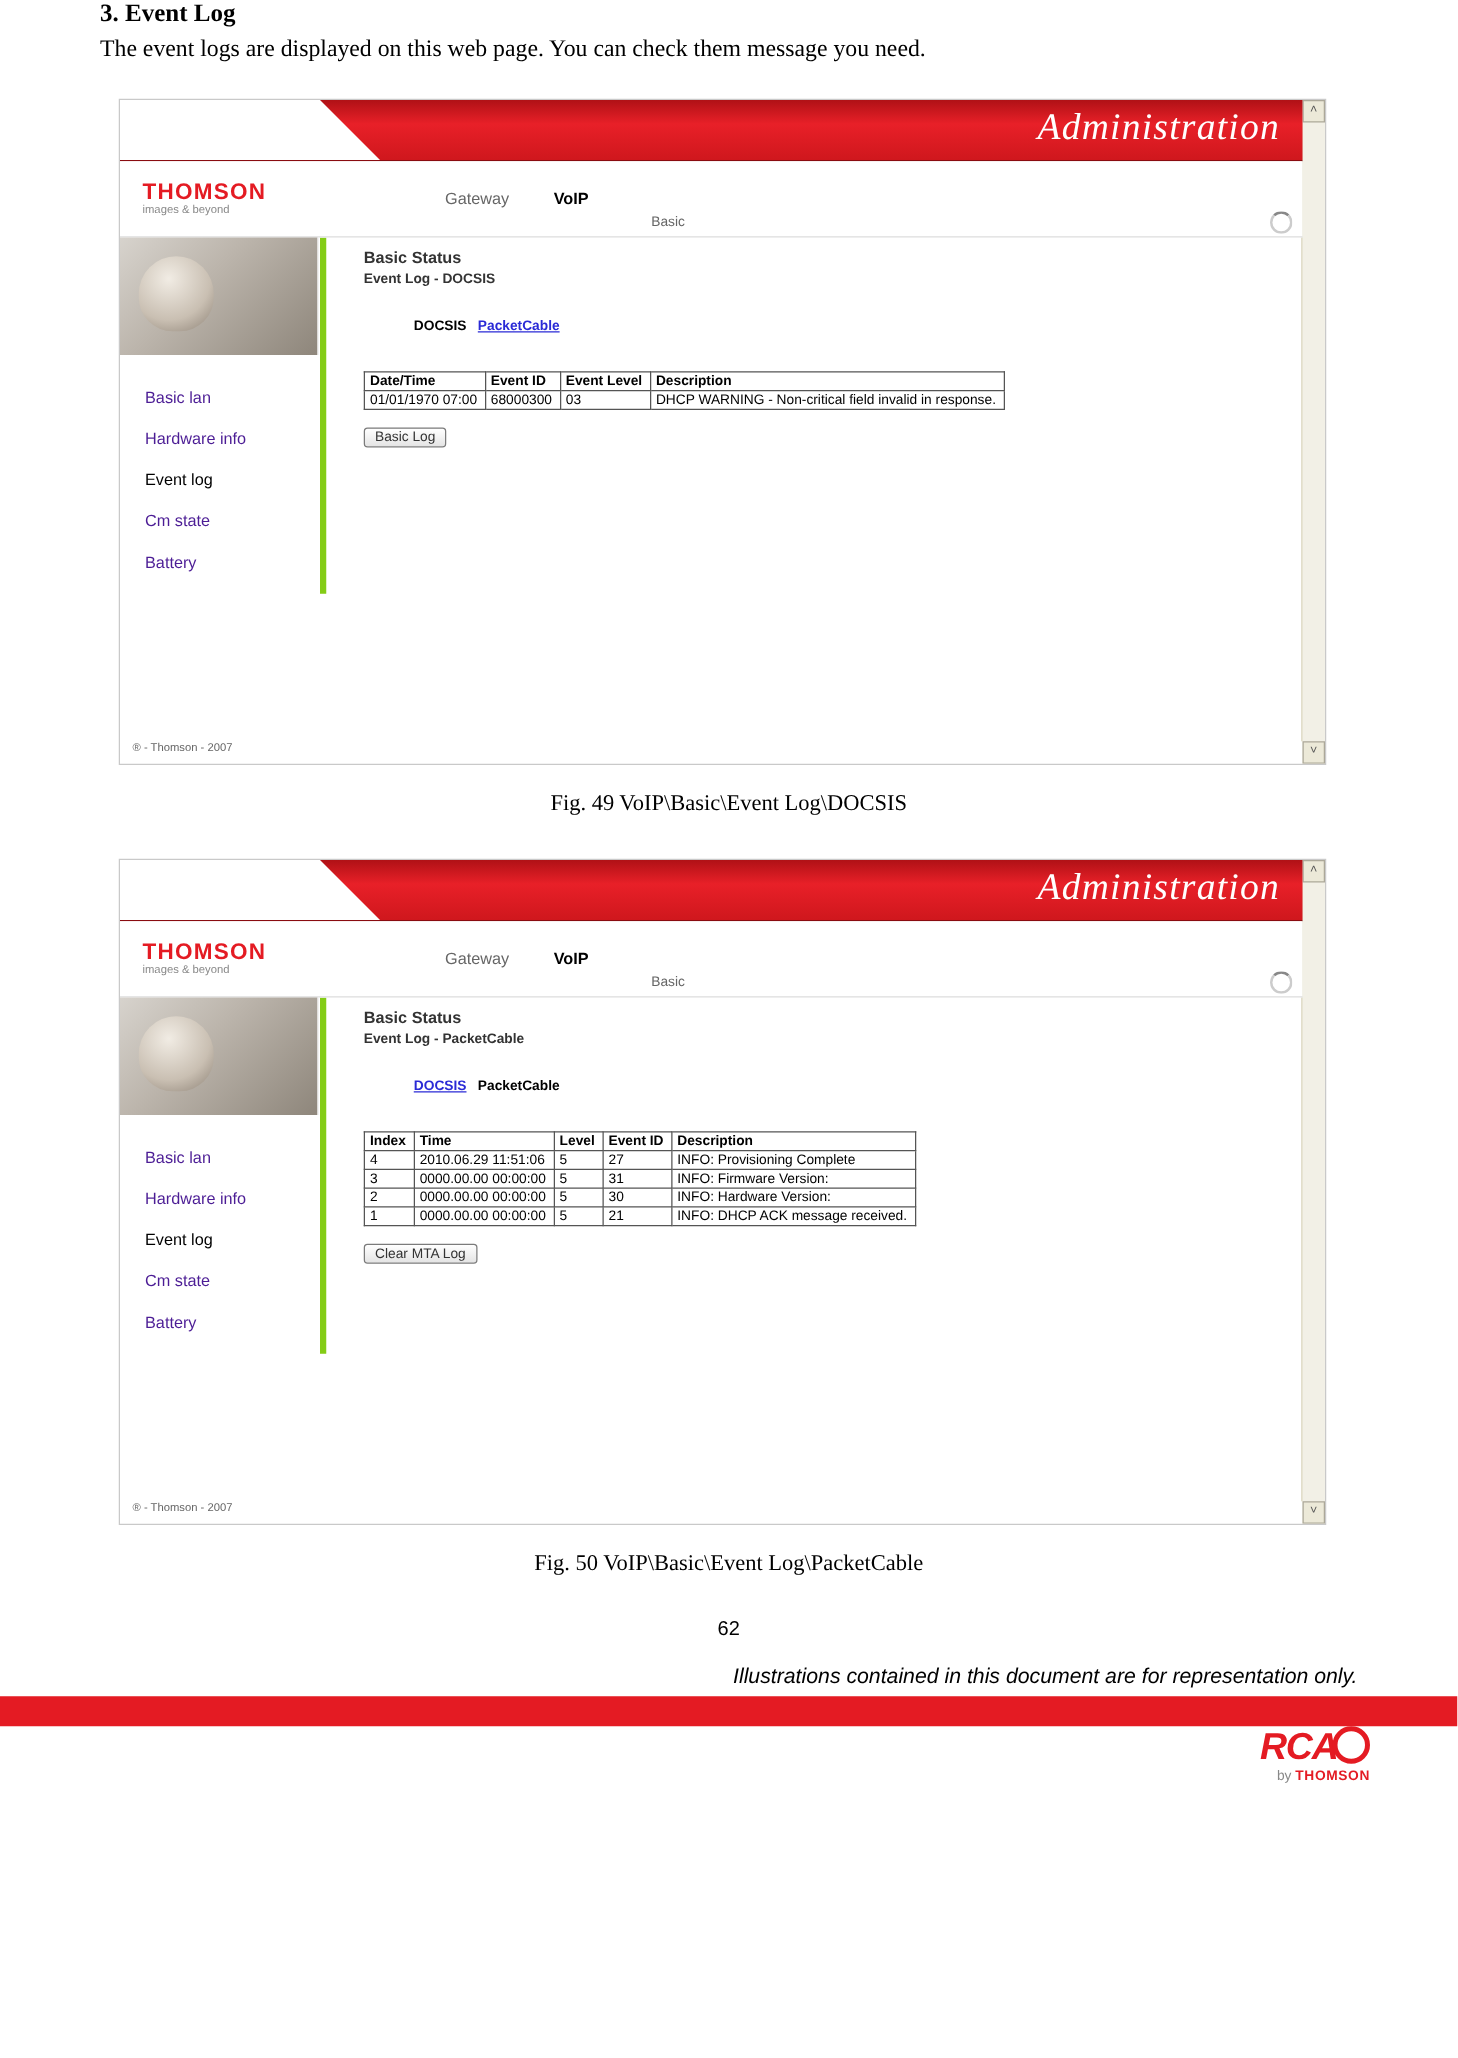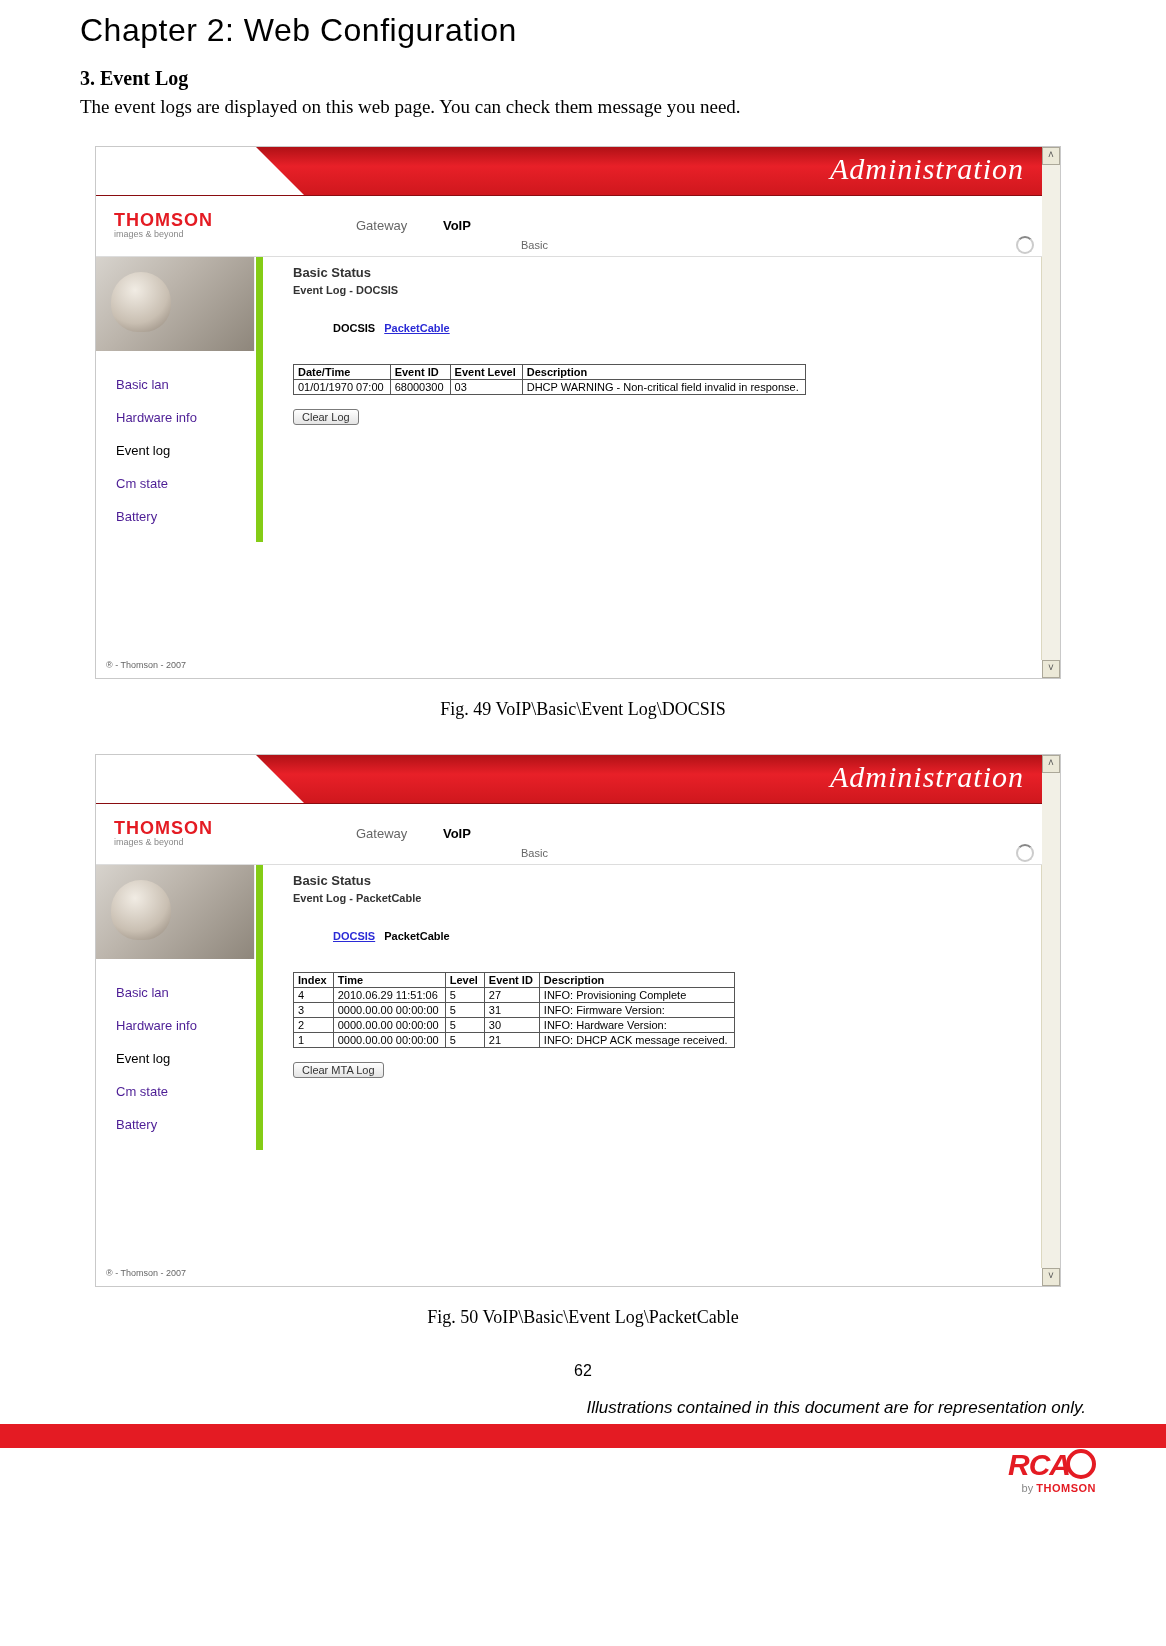--- a/index.html
+++ b/index.html
@@ -175,21 +175,21 @@
     font-family: Verdana, sans-serif;
     font-size: 13px;
     color: #4c1d95;
     margin-bottom: 18px;
     cursor: pointer;
   }
   .sidenav .current { color: #000; }
   .right-col {
     flex: 1;
     padding: 8px 10px 10px 30px;
-    border-left: 7px solid #84cc16;
+    border-left: 5px solid #84cc16;
   }
   .rc-title {
     font-weight: bold;
     font-size: 13px;
     margin-bottom: 4px;
   }
   .rc-sub {
     font-size: 11px;
     font-weight: bold;
     margin-bottom: 26px;
@@ -294,21 +294,20 @@
   .by-thomson b{
     color:#e41b23;
     font-weight:bold;
     letter-spacing:0.5px;
   }
 </style>
 </head>
 <body>
 
 <div class="page">
-  <h1 class="chapter-title">Chapter 2: Web Configuration</h1>
   <div class="section-title">3. Event Log</div>
   <p class="body-text">The event logs are displayed on this web page. You can check them message you need.</p>
 
   <div class="screenshot">
     <div class="scroll-track"></div>
     <div class="scroll-up">˄</div>
     <div class="scroll-down">˅</div>
 
     <div class="red-banner">
       <div class="red-banner-left"></div>
@@ -353,21 +352,21 @@
             <th>Description</th>
           </tr>
           <tr>
             <td>01/01/1970 07:00</td>
             <td>68000300</td>
             <td>03</td>
             <td>DHCP WARNING - Non-critical field invalid in response.</td>
           </tr>
         </tbody>
           </table>
-        <span class="btn">Clear Log</span>
+        <span class="btn">Basic Log</span>
       </div>
     </div>
     <div class="copyright">® - Thomson - 2007</div>
   </div>
 
   <div class="caption">Fig. 49 VoIP\Basic\Event Log\DOCSIS</div>
 
   <div class="screenshot">
     <div class="scroll-track"></div>
     <div class="scroll-up">˄</div>

